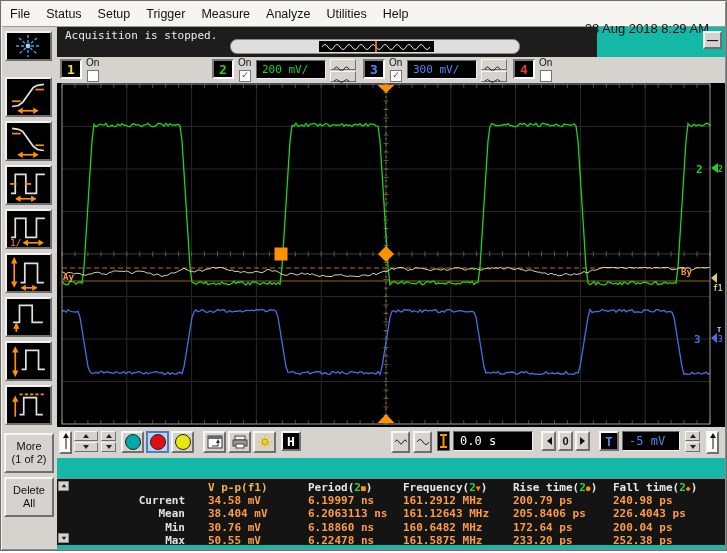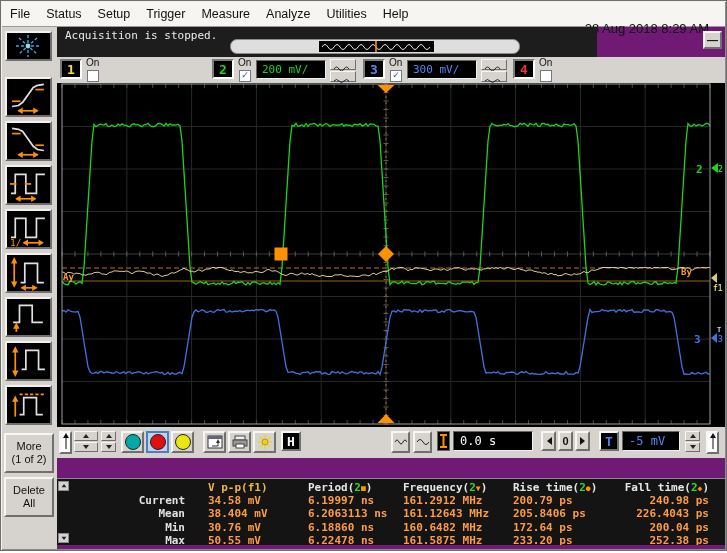--- a/index.html
+++ b/index.html
@@ -1,17 +1,17 @@
 <!DOCTYPE html>
 <html><head>
 <meta charset="utf-8">
 <style>
   html,body{margin:0;padding:0;background:#fff;width:727px;height:553px;overflow:hidden;
     font-family:"Liberation Sans",sans-serif;-webkit-font-smoothing:none;}
-  .window{position:absolute;left:0;top:0;width:727px;height:551px;background:#701a75;
+  .window{position:absolute;left:0;top:0;width:727px;height:551px;background:#14b8a6;
     box-shadow:inset 0 0 0 1px #6e6e6e, inset 2px 2px 0 #f2f1ee, inset -2px -2px 0 #8a8a8a;}
   
   .menubar{position:absolute;left:2px;top:2px;width:723px;height:24px;background:#f6f5f1;
     border-bottom:1px solid #9a9a9a;display:flex;align-items:center;font-size:12.5px;color:#111;}
   .menu-item{padding:3px 8px;cursor:default;}
   .menu-date{margin-left:auto;padding-right:16px;font-size:13px;margin-top:29px;}
   
   .sidebar{position:absolute;left:2px;top:27px;width:55px;height:522px;background:#d6d3ce;}
   .side-btn{position:absolute;left:3px;width:47px;background:#000;
     border:2px solid;border-color:#f2f1ee #6f6f6f #6f6f6f #f2f1ee;box-sizing:border-box;}
@@ -79,21 +79,21 @@
   .tab.active{height:19px;background:#dedbd4;border-top:2px solid #e07820;}
   
   .meastable{position:absolute;left:57px;top:478px;width:668px;height:67px;background:#141414;
     font-family:"DejaVu Sans Mono",monospace;font-size:11px;font-weight:bold;overflow:hidden;
     border-top:1px solid #8a8a8a;box-sizing:border-box;}
   .scrollarr{position:absolute;left:1px;width:11px;height:10px;background:#d6d3ce;
     border:1px solid #8a8a8a;box-sizing:border-box;display:flex;align-items:center;justify-content:center;}
   .m-row{display:flex;height:13.2px;line-height:13.2px;white-space:pre;}
   .m-label{width:130px;text-align:right;padding-right:14px;color:#e2e2e2;box-sizing:border-box;}
   .m-c{color:#ff9c42;}
-  .m-c0{width:100px;} .m-c1{width:95px;} .m-c2{width:110px;} .m-c3{width:100px;} .m-c4{width:105px;text-align:right;}
+  .m-c0{width:100px;} .m-c1{width:95px;} .m-c2{width:110px;} .m-c3{width:100px;} .m-c4{width:105px;}
   .m-h{color:#e6e6e6;}
   .sym{font-size:8px;}
 </style>
 </head>
 <body>
 
 <div class="window">
 
   <div class="menubar">
     <div id="menu-items" style="display:flex;">

